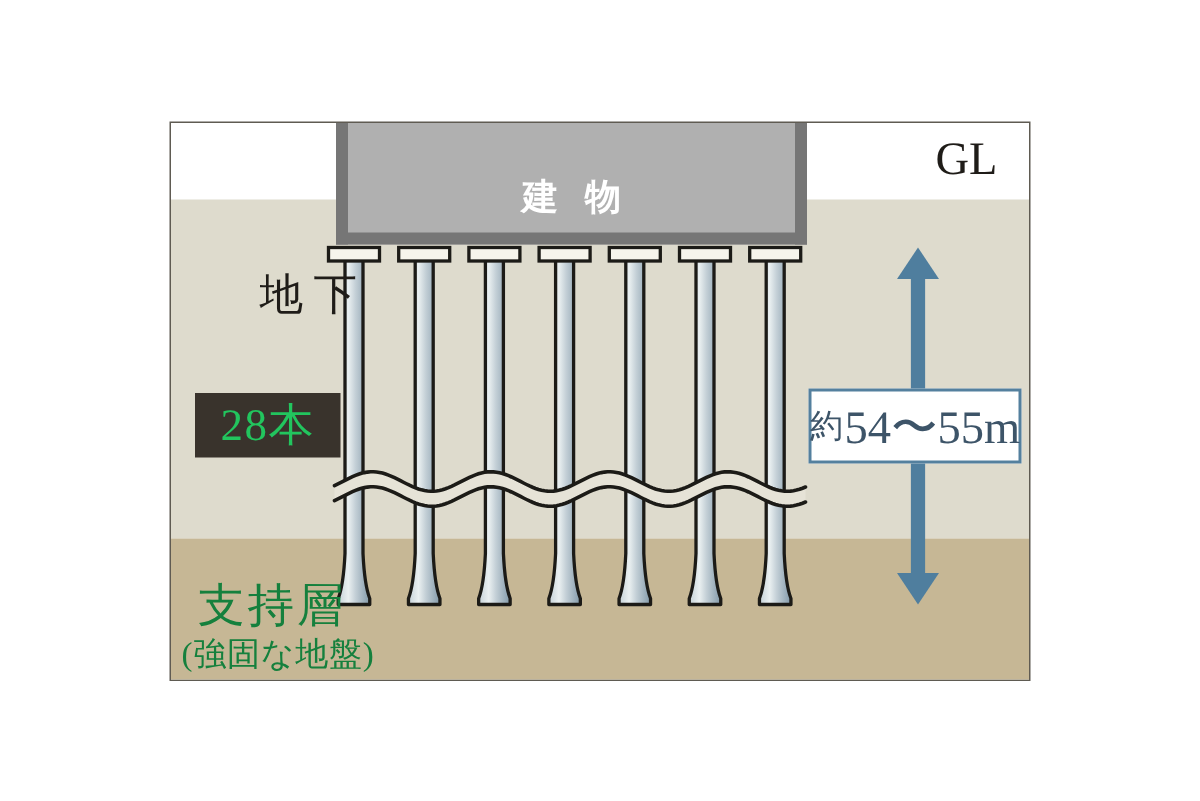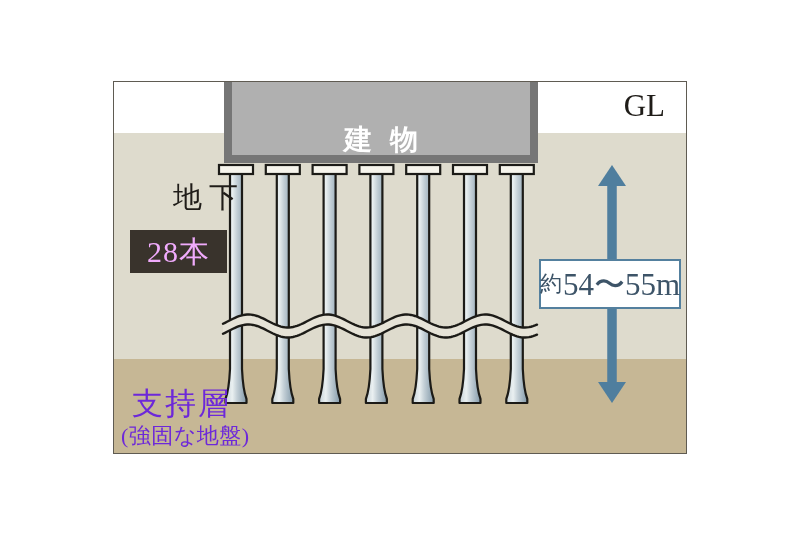--- a/index.html
+++ b/index.html
@@ -17,45 +17,45 @@
   .band.support-layer{top:277px;height:94px;background:var(--support-layer,#c6b795);}
   .art{position:absolute;left:0;top:0;}
   .building{
     position:absolute;left:110px;top:0;width:314px;height:81px;box-sizing:border-box;
     background:var(--building-fill,#b0b0b0);
     border:8px solid var(--building-border,#767676);border-top:none;
     display:flex;align-items:flex-end;justify-content:center;
   }
   .building-label{
     font-family:"Liberation Sans","DejaVu Sans",sans-serif;font-weight:bold;
-    font-size:28px;line-height:1;color:#ffffff;letter-spacing:18px;margin-right:-18px;
-    padding-bottom:1px;
+    font-size:24px;line-height:1;color:#ffffff;letter-spacing:18px;margin-right:-18px;
+    padding-bottom:11px;
   }
   .gl-label{
     position:absolute;top:8px;right:21px;font-size:31px;line-height:1;color:#1f1c18;
   }
   .underground-label{
     position:absolute;left:26px;top:101px;font-size:29px;line-height:1;color:#1f1c18;
     letter-spacing:7px;white-space:nowrap;margin-left:33px;
   }
   .pile-count-badge{
-    position:absolute;left:16px;top:148px;width:97px;height:43px;
-    background:var(--badge-bg,#39332c);color:#f0abfc;
+    position:absolute;left:16px;top:180px;width:97px;height:43px;
+    background:var(--badge-bg,#39332c);color:#22c55e;
     display:flex;align-items:center;justify-content:center;
     font-size:30px;line-height:1;letter-spacing:1px;
   }
   .depth-box{
     position:absolute;left:425px;top:177px;width:142px;height:50px;box-sizing:border-box;
     background:#ffffff;border:2px solid var(--depth-box-border,#54809e);
     display:flex;align-items:center;justify-content:center;
     color:var(--depth-text,#3d5468);white-space:nowrap;
   }
   .depth-prefix{font-size:22px;line-height:1;margin-right:1px;}
   .depth-value{font-size:31px;line-height:1;}
-  .support-label-block{position:absolute;left:7px;top:306px;color:#6d28d9;}
+  .support-label-block{position:absolute;left:7px;top:306px;color:#15803d;}
   .support-label-main{font-size:31px;line-height:1;letter-spacing:2px;margin-left:11px;white-space:nowrap;}
   .support-label-sub{font-size:22px;line-height:1;margin-top:6px;white-space:nowrap;letter-spacing:0.5px;}
 </style>
 </head>
 <body>
 
 <div class="stage">
   <div class="panel">
 
     <div class="band sky"></div>

